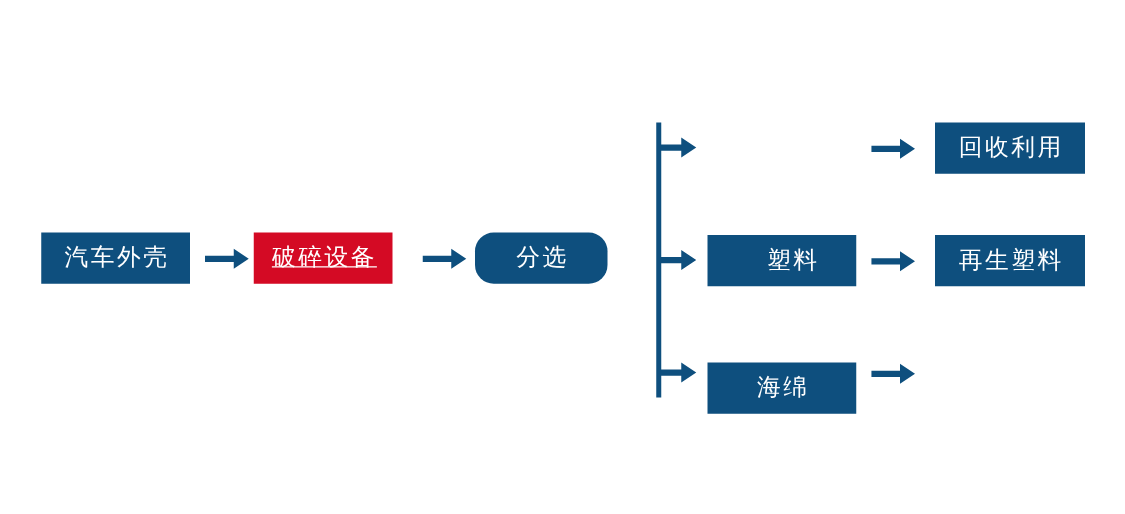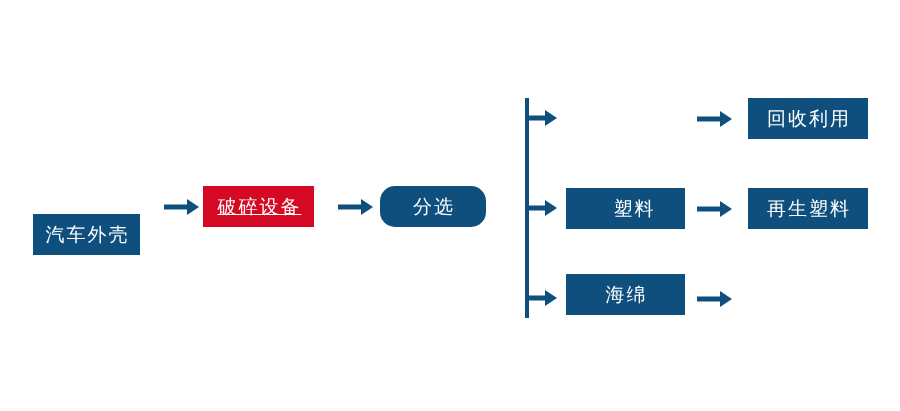--- a/index.html
+++ b/index.html
@@ -52,21 +52,21 @@
     position: absolute;
     display: block;
   }
   .branch-arrow svg { display: block; }
 </style>
 </head>
 <body>
 
 <div id="canvas">
 
-  <div class="node blue" style="left:33px; top:186px; width:107px; height:41px;margin-top:28px;">
+  <div class="node blue" style="left:33px; top:186px; width:119px; height:41px;">
     <span>汽车外壳</span>
   </div>
 
   <span class="arrow" style="left:164px; top:197px;">
     <svg width="36" height="20" viewBox="0 0 36 20" aria-hidden="true">
       <path d="M0 7.5 H23 V2 L35 10 L23 18 V12.5 H0 Z" fill="#0E4F7E"></path>
     </svg>
   </span>
 
   <div class="node red" style="left:203px; top:186px; width:111px; height:41px;text-decoration:underline;">
@@ -121,21 +121,21 @@
   <div class="node blue" style="left:748px; top:188px; width:120px; height:41px;">
     <span>再生塑料</span>
   </div>
 
   <span class="branch-arrow" style="left:528px; top:288px;">
     <svg width="30" height="20" viewBox="0 0 30 20" aria-hidden="true">
       <path d="M0 7.5 H17 V2 L29 10 L17 18 V12.5 H0 Z" fill="#0E4F7E"></path>
     </svg>
   </span>
 
-  <div class="node blue" style="left:566px; top:274px; width:119px; height:41px;">
+  <div class="node blue" style="left:566px; top:290px; width:119px; height:41px;">
     <span>海绵</span>
   </div>
 
   <span class="arrow" style="left:697px; top:289px;">
     <svg width="36" height="20" viewBox="0 0 36 20" aria-hidden="true">
       <path d="M0 7.5 H23 V2 L35 10 L23 18 V12.5 H0 Z" fill="#0E4F7E"></path>
     </svg>
   </span>
 
 

